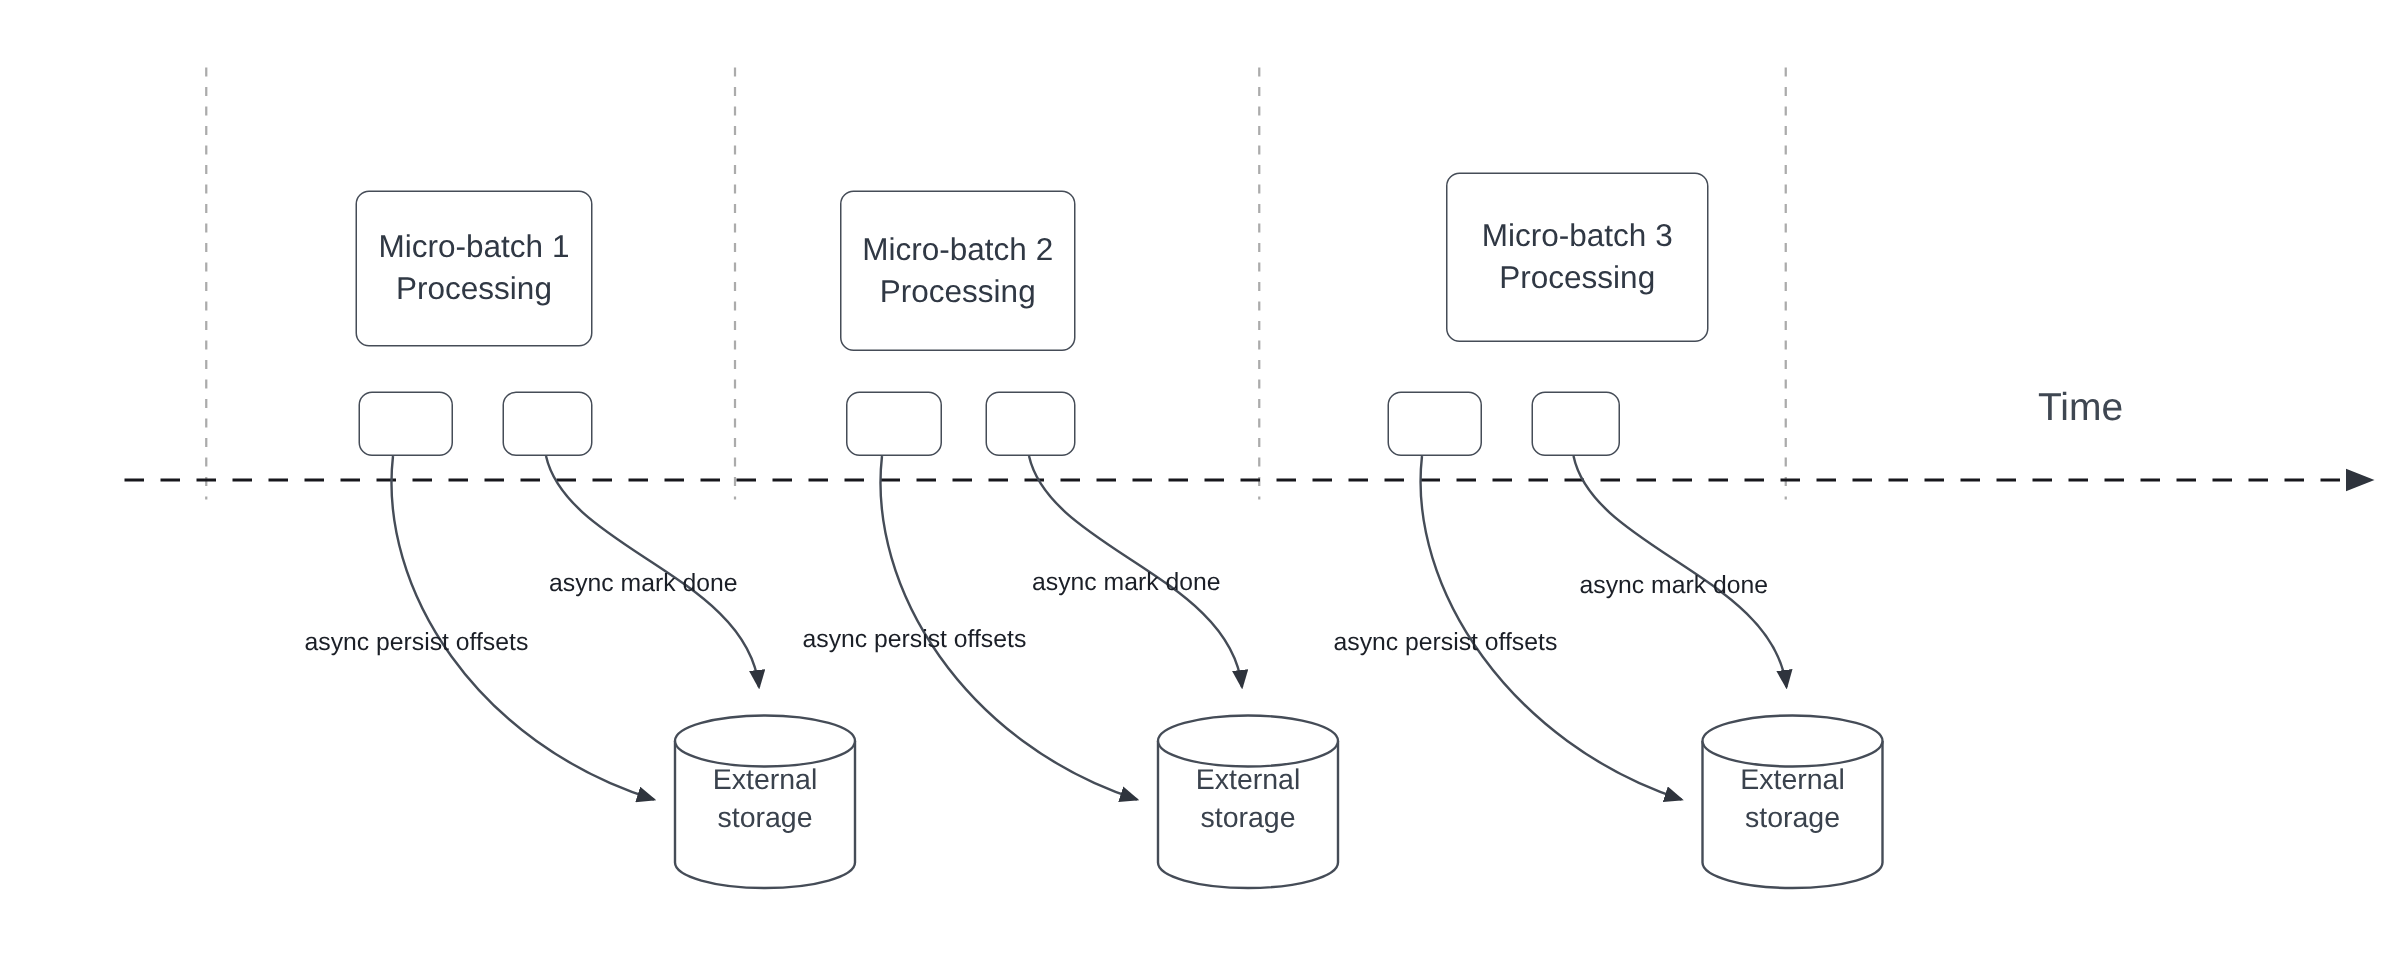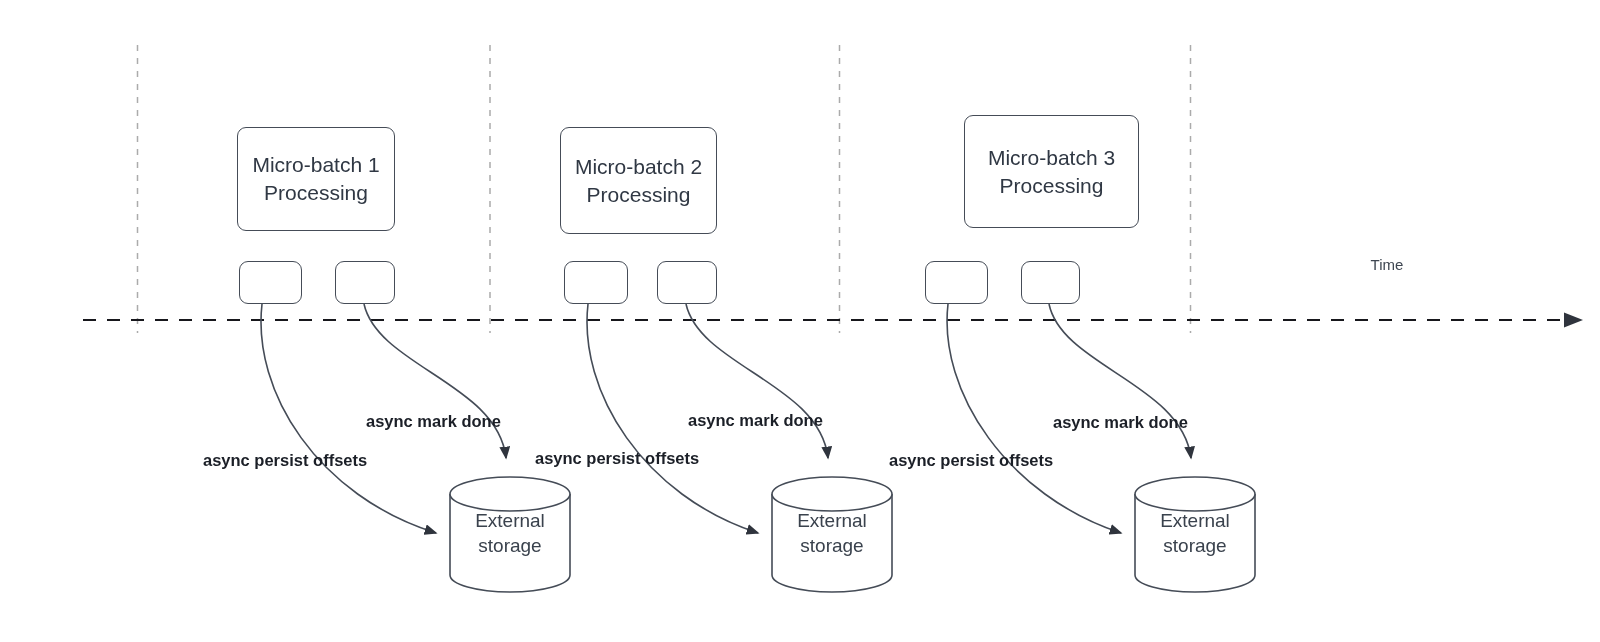--- a/index.html
+++ b/index.html
@@ -12,31 +12,30 @@
     position:absolute;box-sizing:border-box;
     border:1.6px solid #454c57;border-radius:9px;background:#ffffff;
     display:flex;align-items:center;justify-content:center;
     text-align:center;color:#303844;font-size:21px;line-height:1.32;
   }
   .chip{
     position:absolute;box-sizing:border-box;
     border:1.6px solid #454c57;border-radius:9px;background:#ffffff;
   }
   .flow-label{
-    position:absolute;font-weight:bold;font-size:16.5px;color:#1b1f27;
+    position:absolute;font-weight:normal;font-size:16.5px;color:#1b1f27;
     white-space:nowrap;
-    margin-top:32px;
   }
   .storage-label{
     position:absolute;width:140px;text-align:center;
     font-size:19px;line-height:1.3;color:#3a424d;
   }
   .time-label{
     position:absolute;left:1345px;top:256px;width:84px;text-align:center;
-    font-size:15px;color:#3f4752;
+    font-size:26px;color:#3f4752;
   }
 </style>
 </head>
 <body>
 
 <div class="canvas">
 
   <svg class="layer" width="1600" height="642" viewBox="0 0 1600 642">
     <defs>
       <marker id="arrow" viewBox="0 0 12 10" refX="10.5" refY="5" markerWidth="13" markerHeight="11" markerUnits="userSpaceOnUse" orient="auto">

